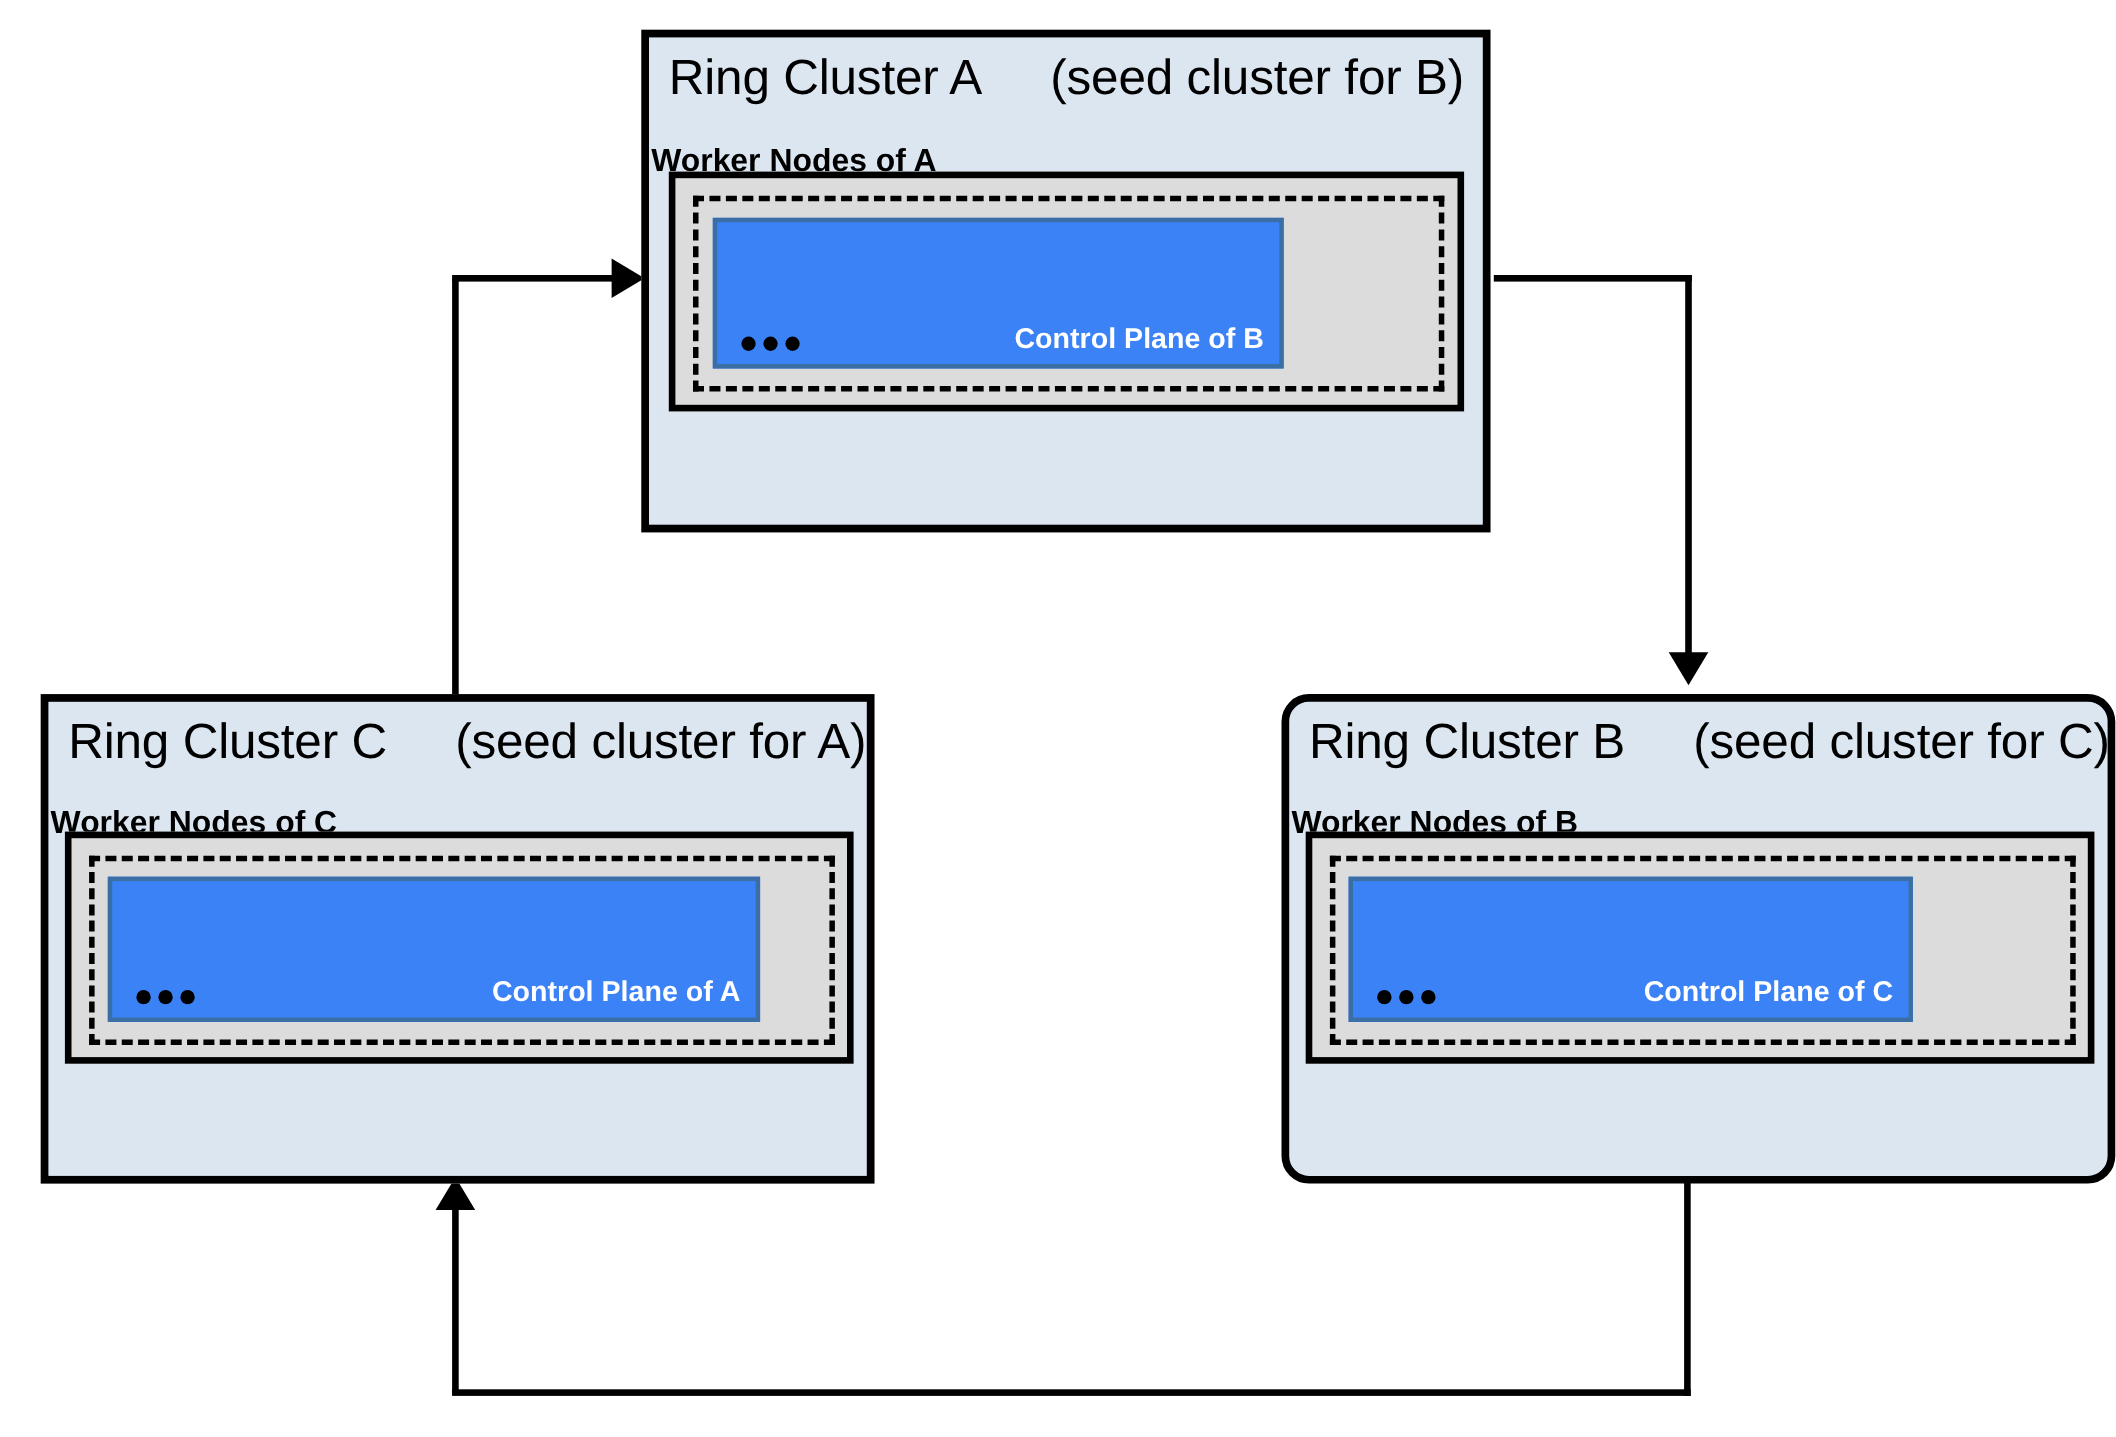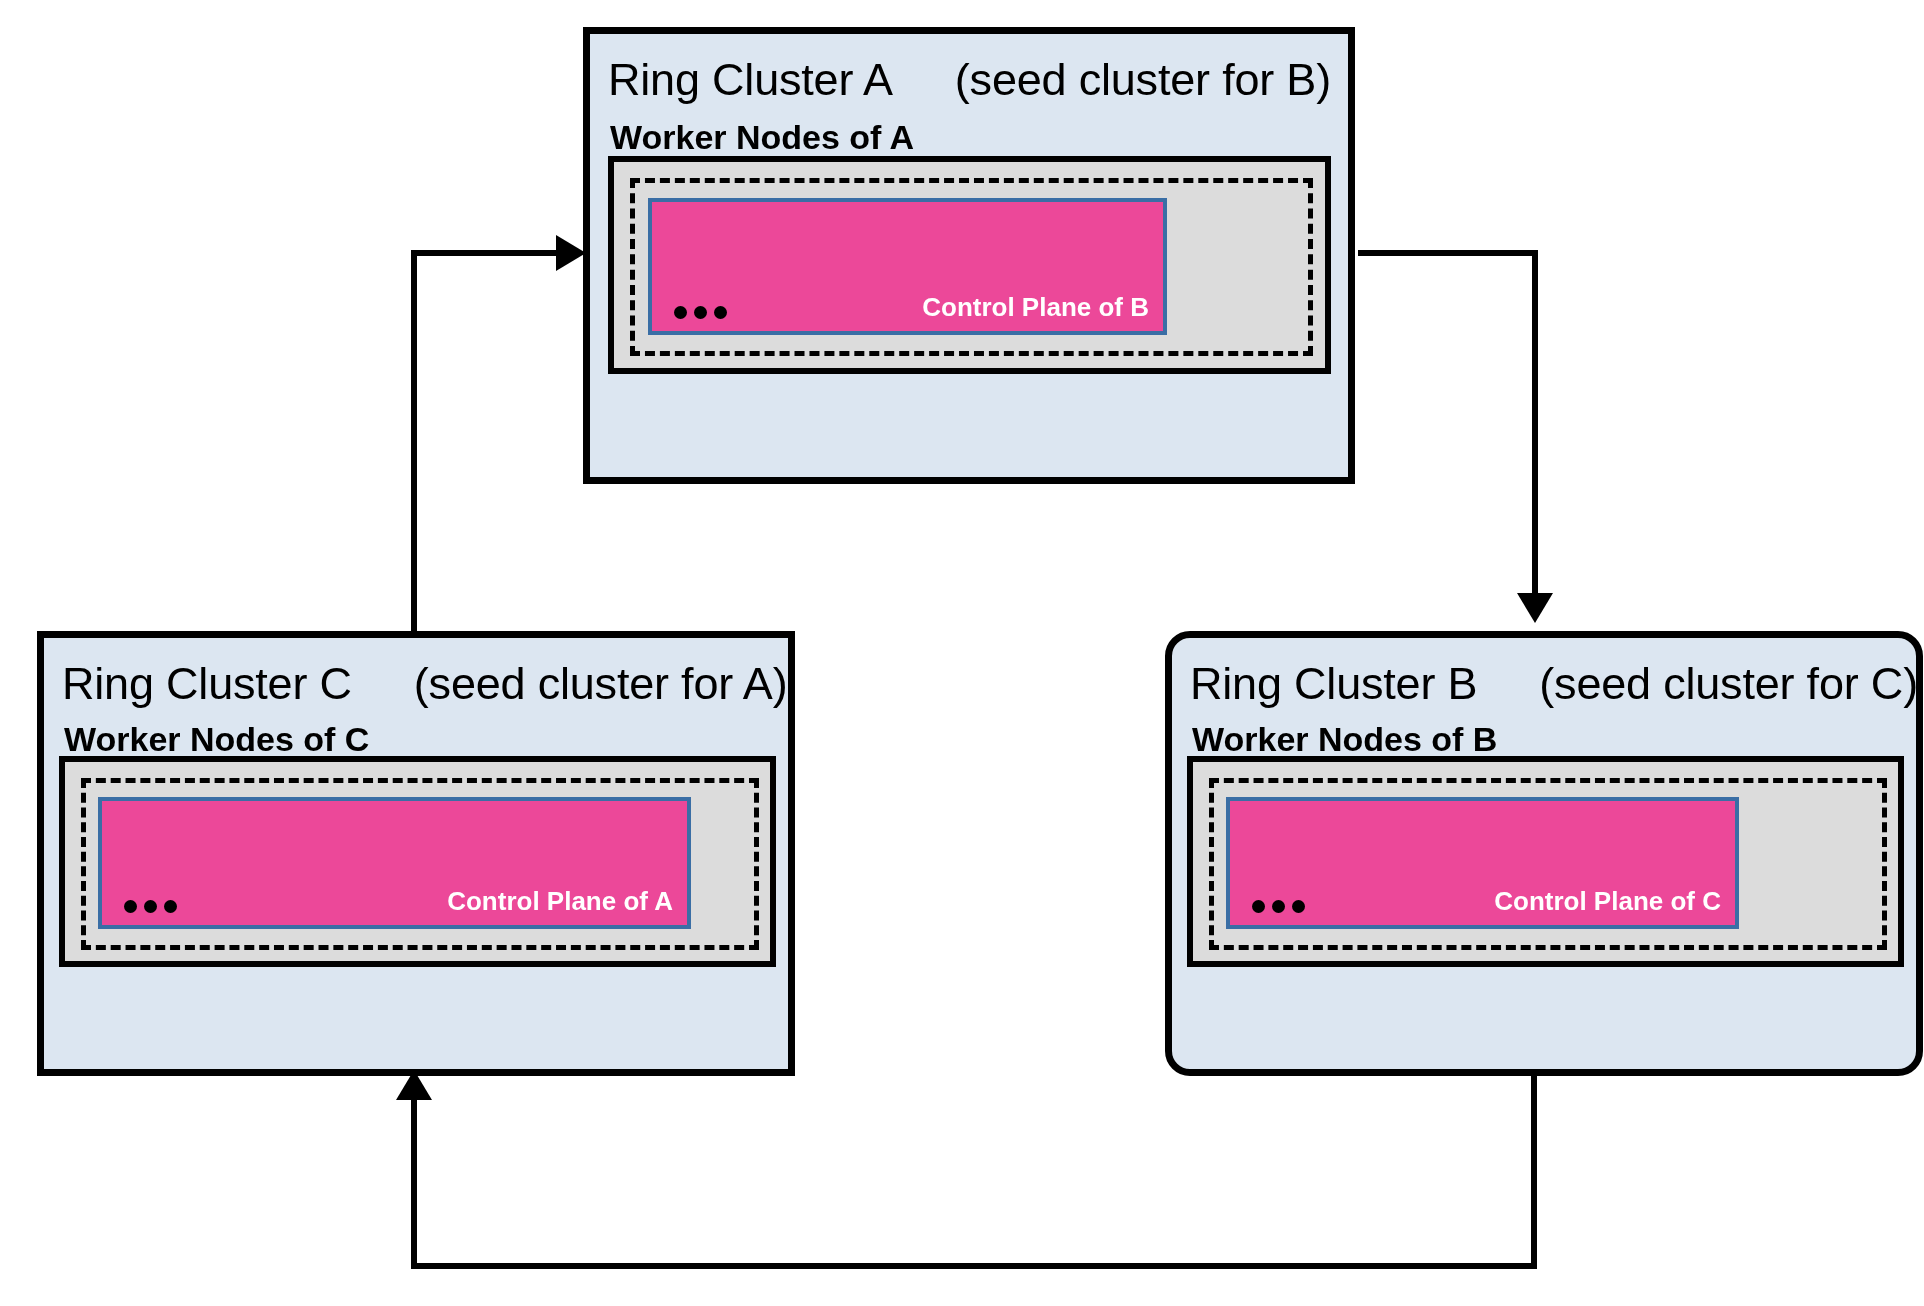--- a/index.html
+++ b/index.html
@@ -22,59 +22,60 @@
   .cluster {
     position: absolute;
     box-sizing: border-box;
     background: #dce6f1;
     border: 7px solid #000000;
     z-index: 2;
   }
   .cluster-title {
     position: absolute;
     left: 18px;
-    top: 20px;
+    top: 10px;
     white-space: nowrap;
     font-size: 45px;
     font-weight: 400;
     color: #000000;
     letter-spacing: -0.2px;
   }
   .cluster-title .title-gap {
     display: inline-block;
     width: 62px;
   }
   .worker-label {
     position: absolute;
-    left: 20px;
-    font-size: 34px;
+    left: 2px;
+    font-size: 29px;
     font-weight: bold;
     color: #000000;
     white-space: nowrap;
+    margin-top: 12px;
   }
 
   
   .workers-box {
     position: absolute;
     box-sizing: border-box;
     background: #dcdcdc;
     border: 6px solid #000000;
   }
   
   .node-dashed {
     position: absolute;
     box-sizing: border-box;
     border: 5px dashed #000000;
     background: transparent;
   }
   
   .control-plane {
     position: absolute;
     box-sizing: border-box;
-    background: #ec4899;
+    background: #3b82f6;
     border: 4px solid #3a6ea5;
   }
   .cp-label {
     position: absolute;
     right: 14px;
     bottom: 8px;
     font-size: 26px;
     font-weight: bold;
     color: #ffffff;
     white-space: nowrap;

